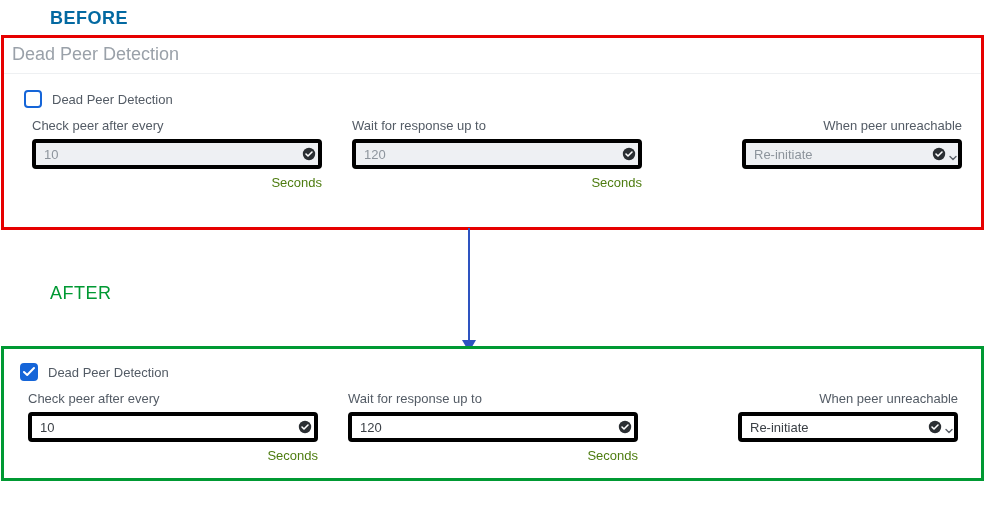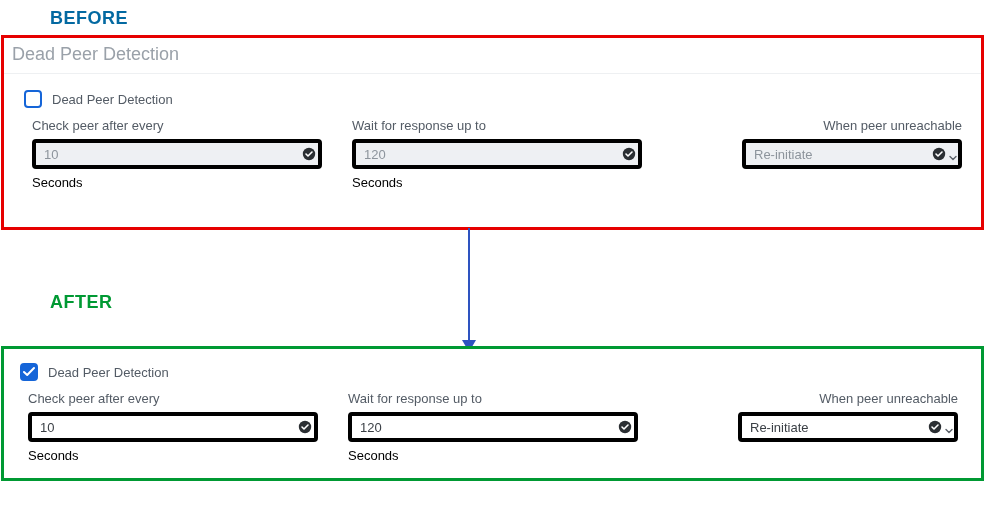--- a/index.html
+++ b/index.html
@@ -10,23 +10,23 @@
     left: 50px;
     top: 8px;
     color: #0369a1;
     font-weight: 700;
     font-size: 18px;
     letter-spacing: 0.5px;
   }
   .label-after {
     position: absolute;
     left: 50px;
-    top: 292px;
+    top: 283px;
     color: #009933;
-    font-weight: 700;
+    font-weight: 400;
     font-size: 18px;
     letter-spacing: 0.5px;
   }
 
   .panel {
     position: absolute;
     left: 1px;
     right: 15px;
     border: 3px solid;
     background: #fff;
@@ -126,23 +126,23 @@
     right: 4px;
     top: 50%;
     transform: translateY(-50%);
     width: 10px; height: 10px;
     pointer-events: none;
   }
   .select-wrap .input-check-icon { right: 16px; }
   .chevron-icon svg { width: 10px; height: 10px; }
 
   .unit-text {
-    text-align: left;
-    font-size: 13px;
-    color: #000000;
+    text-align: right;
+    font-size: 13px;
+    color: #4d7c0f;
     margin-top: 6px;
   }
 
   .arrow-line {
     position: absolute;
     left: 468px;
     top: 228px;
     width: 2px;
     height: 115px;
     background: #2e53c0;

